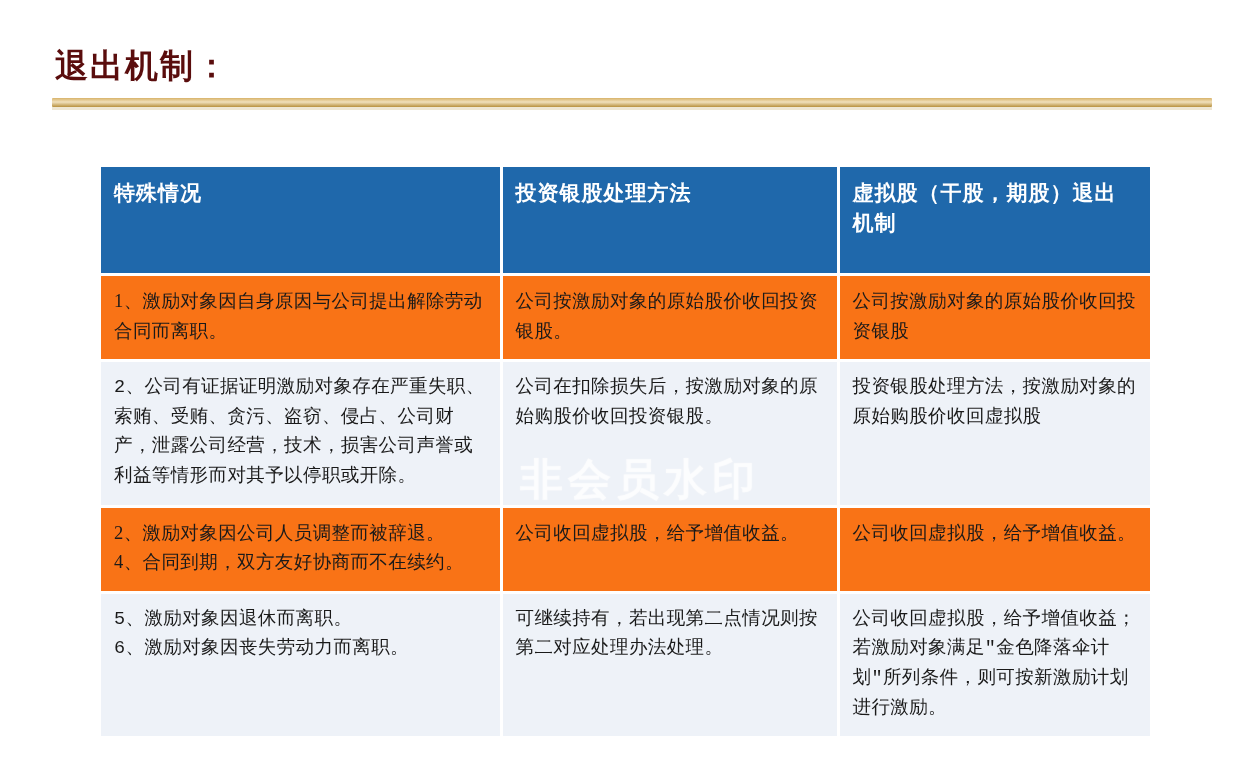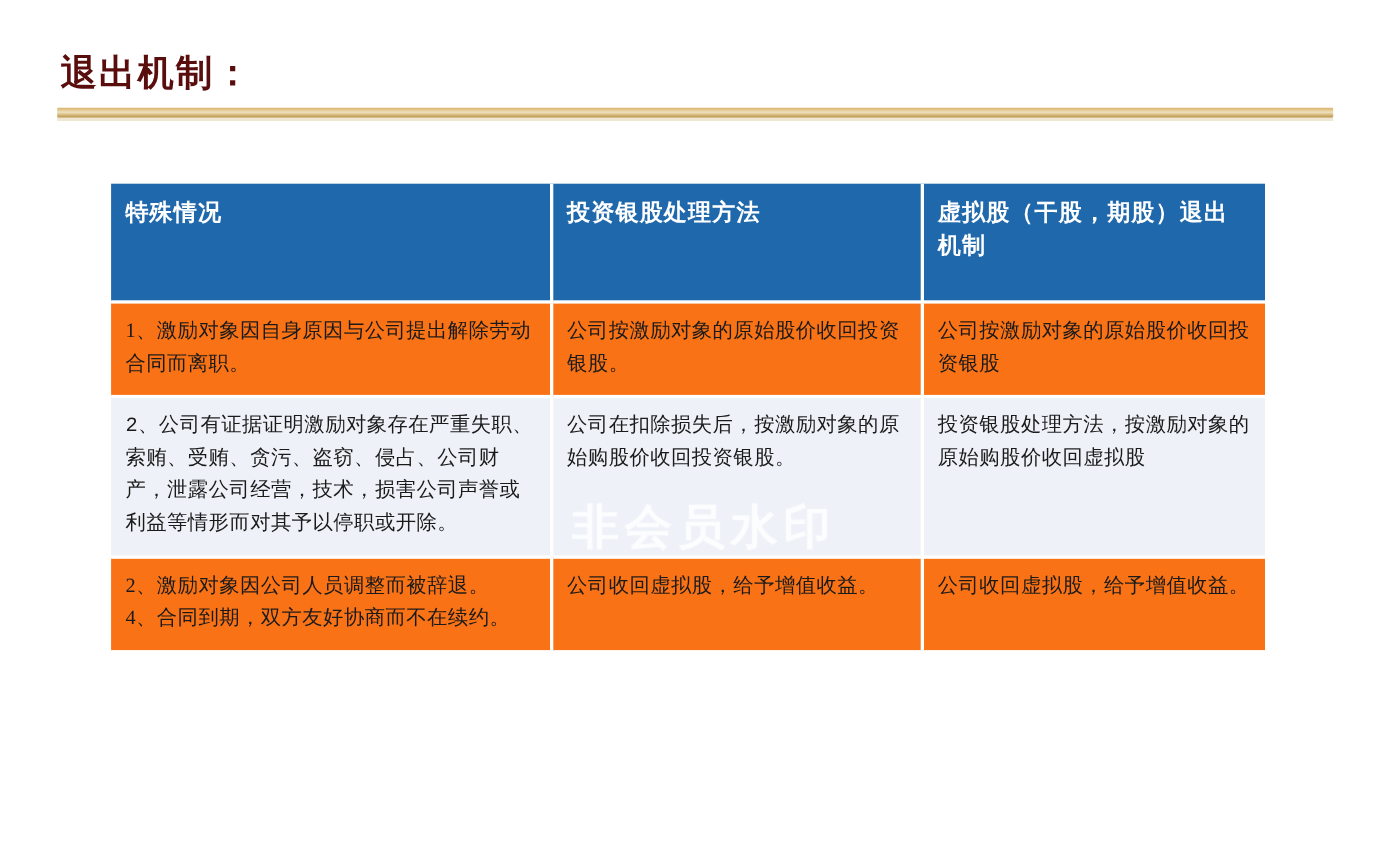--- a/index.html
+++ b/index.html
@@ -150,18 +150,30 @@
             <span class="cell-line">2、激励对象因公司人员调整而被辞退。
 4、合同到期，双方友好协商而不在续约。</span>
           </td>
         <td>
             <span class="cell-line">公司收回虚拟股，给予增值收益。</span>
           </td>
         <td>
             <span class="cell-line">公司收回虚拟股，给予增值收益。</span>
           </td>
       </tr>
+      <tr class="row-even">
+        <td>
+            <span class="cell-line">5、激励对象因退休而离职。
+6、激励对象因丧失劳动力而离职。</span>
+          </td>
+        <td>
+            <span class="cell-line">可继续持有，若出现第二点情况则按第二对应处理办法处理。</span>
+          </td>
+        <td>
+            <span class="cell-line">公司收回虚拟股，给予增值收益；若激励对象满足"金色降落伞计划"所列条件，则可按新激励计划进行激励。</span>
+          </td>
+      </tr>
     </tbody>
   </table>
 
   <div class="watermark">非会员水印</div>
 
 </div>
 
 </body></html>

